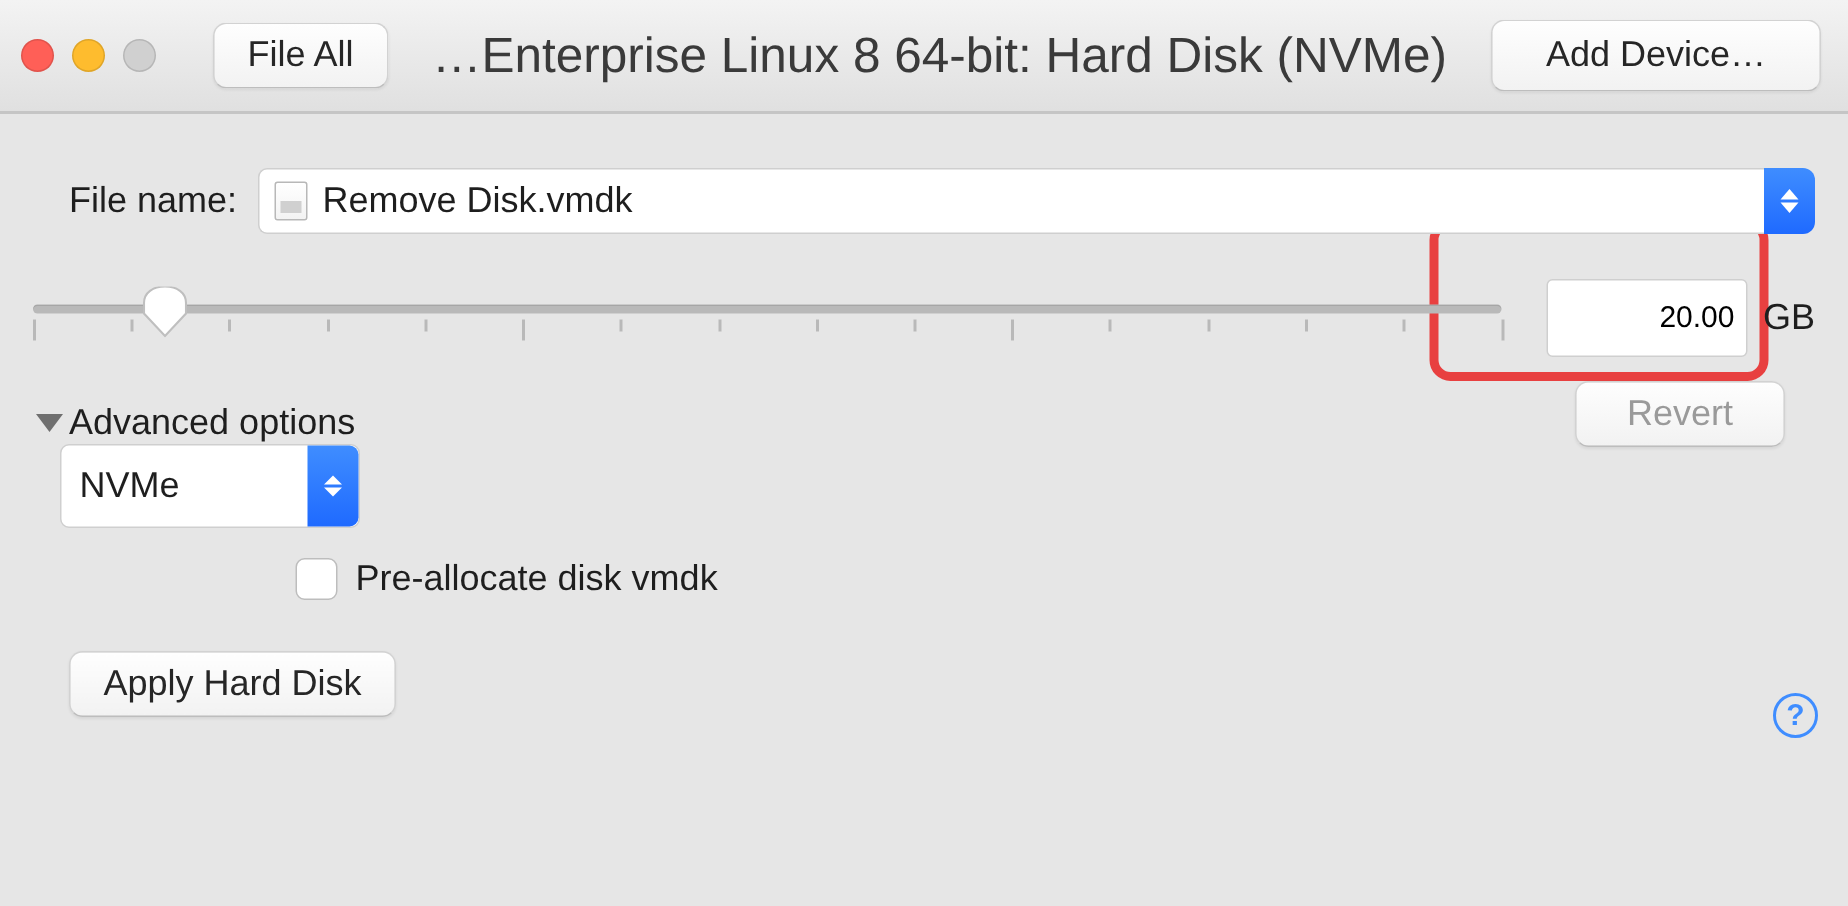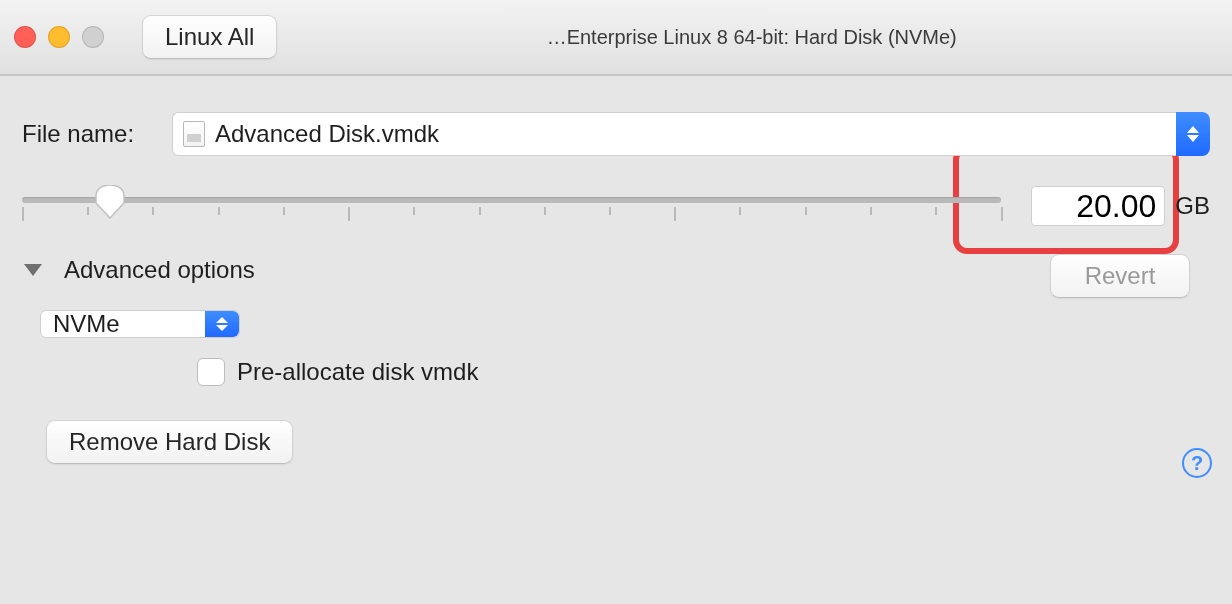--- a/index.html
+++ b/index.html
@@ -55,21 +55,21 @@
     cursor: default;
     white-space: nowrap;
   }
   .mac-btn.disabled { color: #9a9a9a; }
 
   .showall { margin-left: 26px; }
 
   .titlebar .title {
     flex: 1;
     text-align: center;
-    font-size: 20px;
+    font-size: 33px;
     color: #3a3a3a;
     overflow: hidden;
     white-space: nowrap;
   }
 
   .add-device {
     position: relative;
     height: 48px;
     min-width: 220px;
   }
@@ -85,21 +85,22 @@
   
   .panel { padding: 28px 22px 28px 22px; position: relative; }
 
   .row {
     display: flex;
     align-items: center;
     margin-bottom: 30px;
   }
   .label-col {
     width: 150px;
-    padding-right: 26px;
+    text-align: right;
+    padding-right: 14px;
     font-size: 24px;
   }
 
   .combo {
     flex: 1;
     position: relative;
     display: flex;
     align-items: center;
   }
   .combo-field {
@@ -176,59 +177,58 @@
   .tick.major { height: 14px; }
   .tick.minor { height: 8px; }
   .slider-knob {
     position: absolute; top: -4px;
     width: 30px; height: 34px;
     transform: translateX(-50%);
   }
   .slider-knob svg { display: block; }
 
   .size-box {
-    width: 134px; height: 40px;
+    width: 134px; height: 52px;
     background: #fff;
     border: 1px solid #cfcfcf;
     border-radius: 4px;
-    font-size: 32px;
+    font-size: 20px;
     text-align: right;
     padding: 4px 8px;
     margin: 0 10px 0 30px;
   }
 
   
   .disclosure {
     display: flex;
     align-items: center;
-    gap: 22px;
+    gap: 4px;
     font-size: 24px;
     cursor: default;
-    margin-bottom: 26px;
   }
   .disclosure .tri {
     width: 0; height: 0;
     border-left: 9px solid transparent;
     border-right: 9px solid transparent;
     border-top: 12px solid #6f6f6f;
   }
 
   .action-group {
     position: absolute;
     right: 42px;
     top: 178px;
     display: flex; 
   }
 
   
   .bus-row { display: flex; align-items: center; margin: 0 0 20px 18px; }
   .bus-row .label-col { width: 140px; }
   .select {
     position: relative;
-    height: 28px;
+    height: 56px;
     background: #fff;
     border: 1px solid #cfcfcf;
     border-radius: 6px;
     padding: 0 44px 0 12px;
     display: flex; align-items: center;
     min-width: 200px;
     font-size: 24px;
   }
   .select .select-btn {
     position: absolute; right: 0; top: 0; bottom: 0;
@@ -289,32 +289,33 @@
 
 <div class="callout" style="left:964px; top:1px; width:246px; height:72px;"></div>
 <div class="callout" style="left:953px; top:146px; width:226px; height:108px;"></div>
 
 <div class="titlebar">
   <div class="window-controls">
     <div class="wc close"></div>
     <div class="wc minimize"></div>
     <div class="wc zoom"></div>
   </div>
-  <div class="mac-btn showall">Linux All</div>
+  <div class="mac-btn showall">File All</div>
   <div class="title">…Enterprise Linux 8 64-bit: Hard Disk (NVMe)</div>
+  <div class="mac-btn add-device">Add Device…</div>
 </div>
 
 <div class="panel">
 
   <div class="row" style="margin-top:8px;">
     <div class="label-col">File name:</div>
     <div class="combo">
       <div class="combo-field">
         <span class="file-icon"></span>
-        <span>Advanced Disk.vmdk</span>
+        <span>Remove Disk.vmdk</span>
       </div>
       <div class="combo-stepper"></div>
     </div>
   </div>
 
   <div class="row slider-row">
     <div class="slider-wrap">
       <div class="slider-track">
         <div class="slider-line"></div>
         <div class="ticks">
@@ -361,17 +362,17 @@
       <span class="select-btn"></span>
     </div>
   </div>
 
   <div class="check-row">
     <div class="checkbox" id="cb-prealloc"></div>
     <span>Pre-allocate disk vmdk</span>
   </div>
 
   <div class="remove-row">
-    <div class="mac-btn">Remove Hard Disk</div>
+    <div class="mac-btn">Apply Hard Disk</div>
   </div>
 
   <div class="help">?</div>
 </div>
 
 </body></html>

